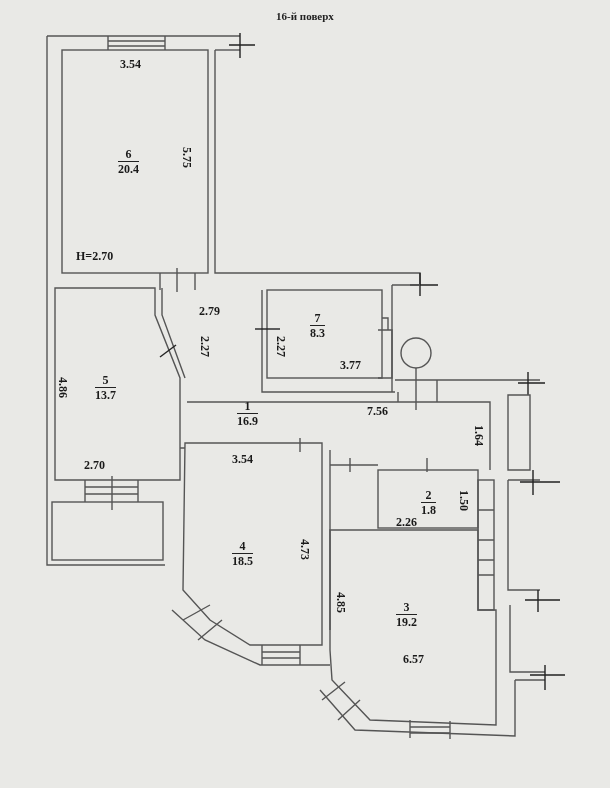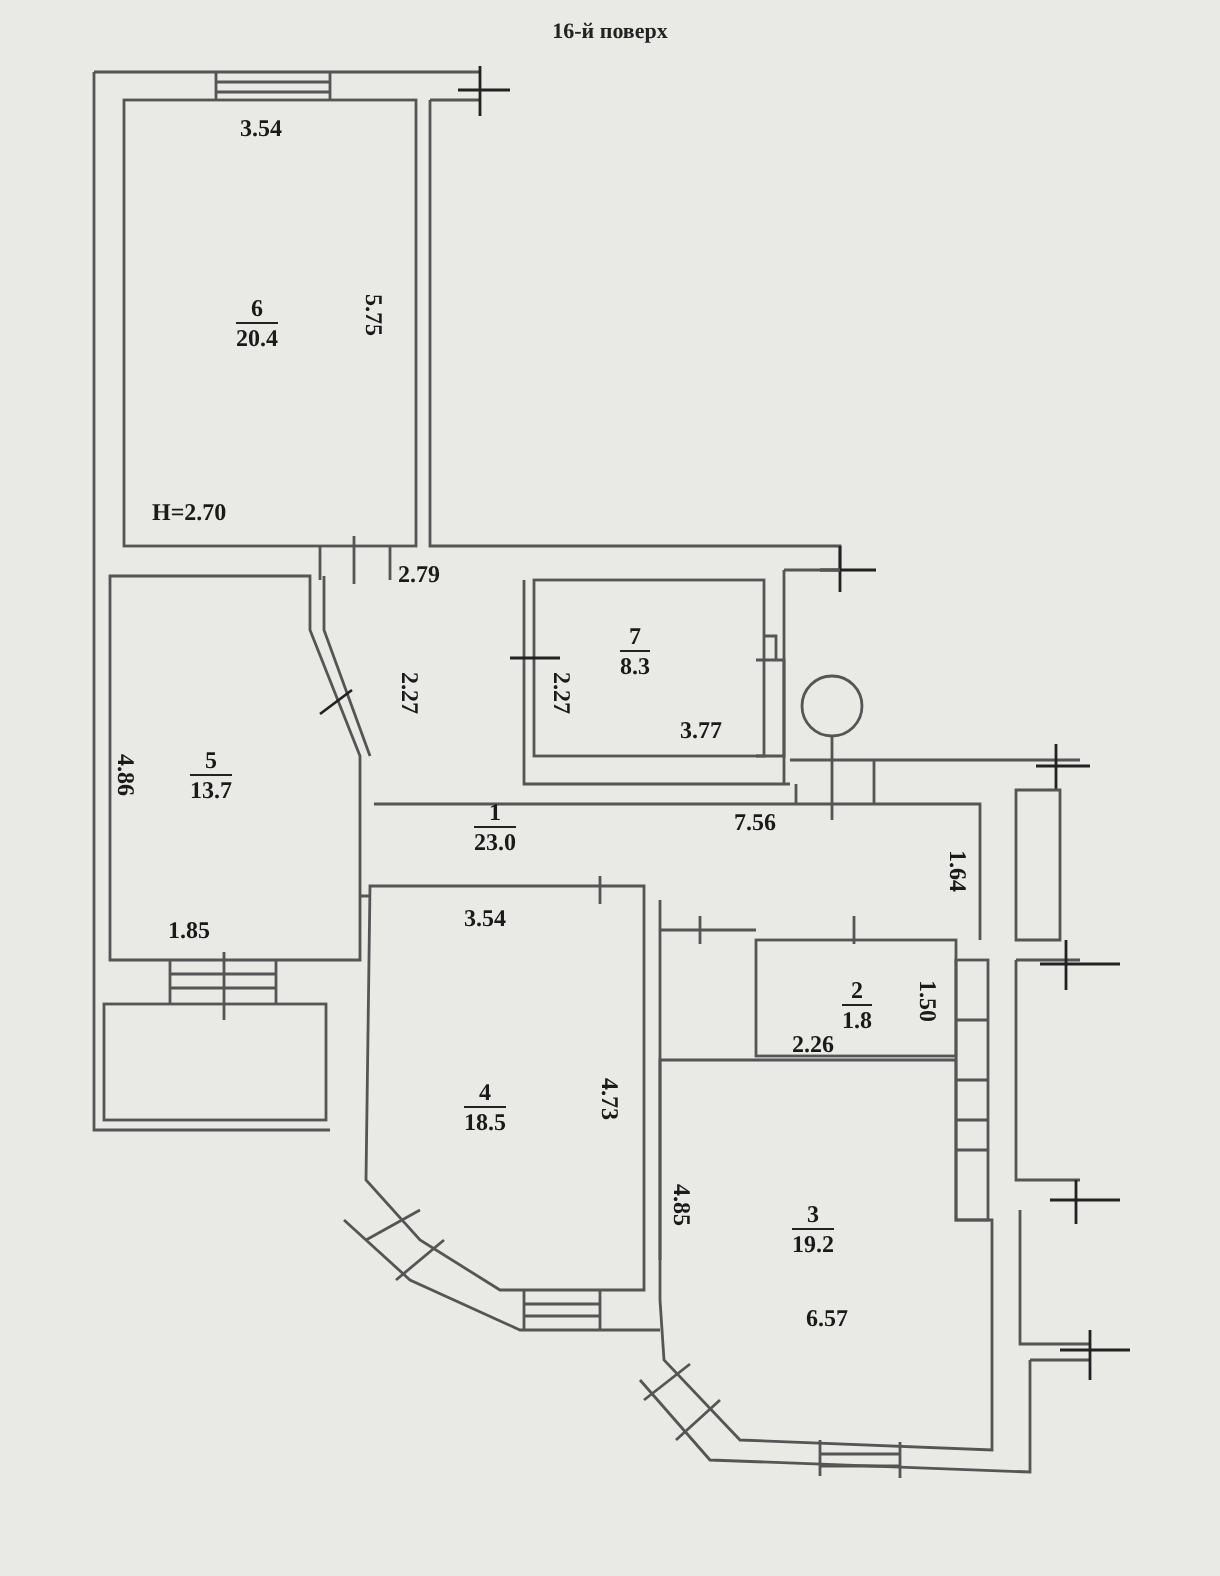--- a/index.html
+++ b/index.html
@@ -88,44 +88,44 @@
   <div class="room-label" style="left:95px;top:374px">
     <span class="num">5</span>
     <span class="area">13.7</span>
   </div>
   <div class="room-label" style="left:310px;top:312px">
     <span class="num">7</span>
     <span class="area">8.3</span>
   </div>
   <div class="room-label" style="left:237px;top:400px">
     <span class="num">1</span>
-    <span class="area">23.0</span>
+    <span class="area">16.9</span>
   </div>
   <div class="room-label" style="left:232px;top:540px">
     <span class="num">4</span>
     <span class="area">18.5</span>
   </div>
   <div class="room-label" style="left:421px;top:489px">
     <span class="num">2</span>
     <span class="area">1.8</span>
   </div>
   <div class="room-label" style="left:396px;top:601px">
     <span class="num">3</span>
     <span class="area">19.2</span>
   </div>
 
   <div class="lbl" style="left:120px;top:57px">3.54</div>
   <div class="lbl rot" style="left:176px;top:150px">5.75</div>
   <div class="lbl" style="left:76px;top:249px">H=2.70</div>
-  <div class="lbl" style="left:199px;top:280px">2.79</div>
+  <div class="lbl" style="left:199px;top:304px">2.79</div>
   <div class="lbl rot" style="left:194px;top:339px">2.27</div>
   <div class="lbl rot" style="left:270px;top:339px">2.27</div>
   <div class="lbl" style="left:340px;top:358px">3.77</div>
   <div class="lbl rot" style="left:52px;top:380px">4.86</div>
-  <div class="lbl" style="left:84px;top:458px">1.85</div>
+  <div class="lbl" style="left:84px;top:458px">2.70</div>
   <div class="lbl" style="left:367px;top:404px">7.56</div>
   <div class="lbl rot" style="left:468px;top:428px">1.64</div>
   <div class="lbl" style="left:232px;top:452px">3.54</div>
   <div class="lbl rot" style="left:294px;top:542px">4.73</div>
   <div class="lbl rot" style="left:453px;top:493px">1.50</div>
   <div class="lbl" style="left:396px;top:515px">2.26</div>
   <div class="lbl rot" style="left:330px;top:595px">4.85</div>
   <div class="lbl" style="left:403px;top:652px">6.57</div>
 </div>
 

